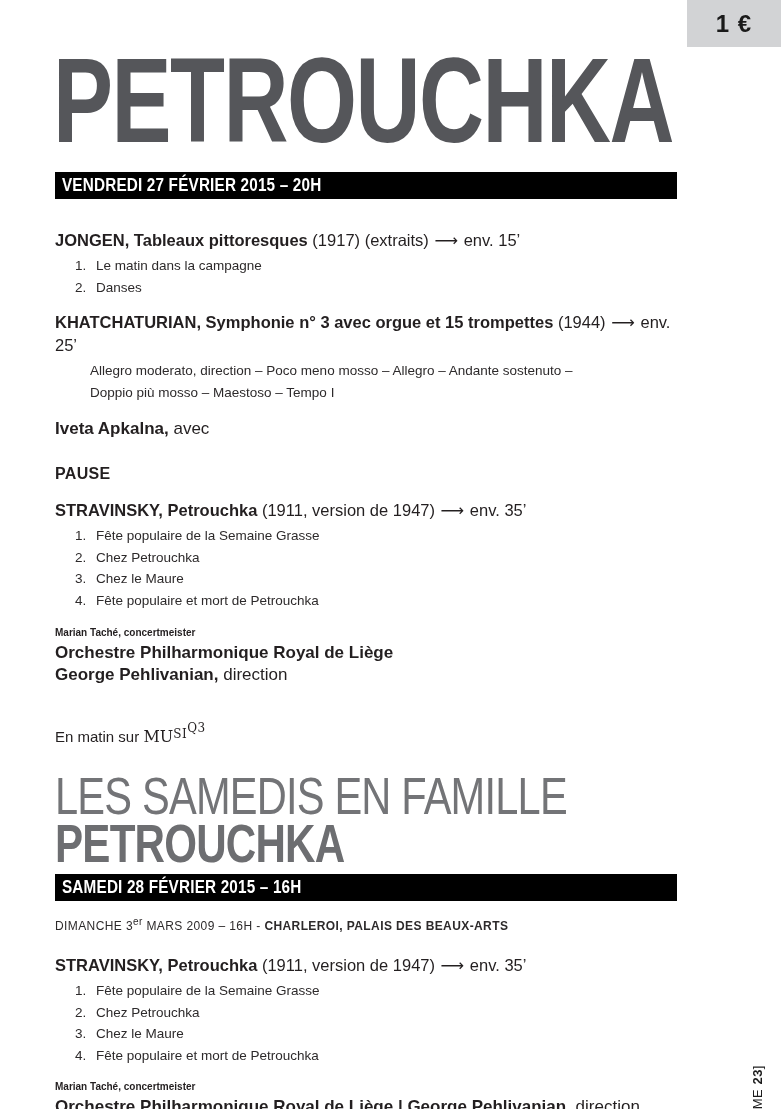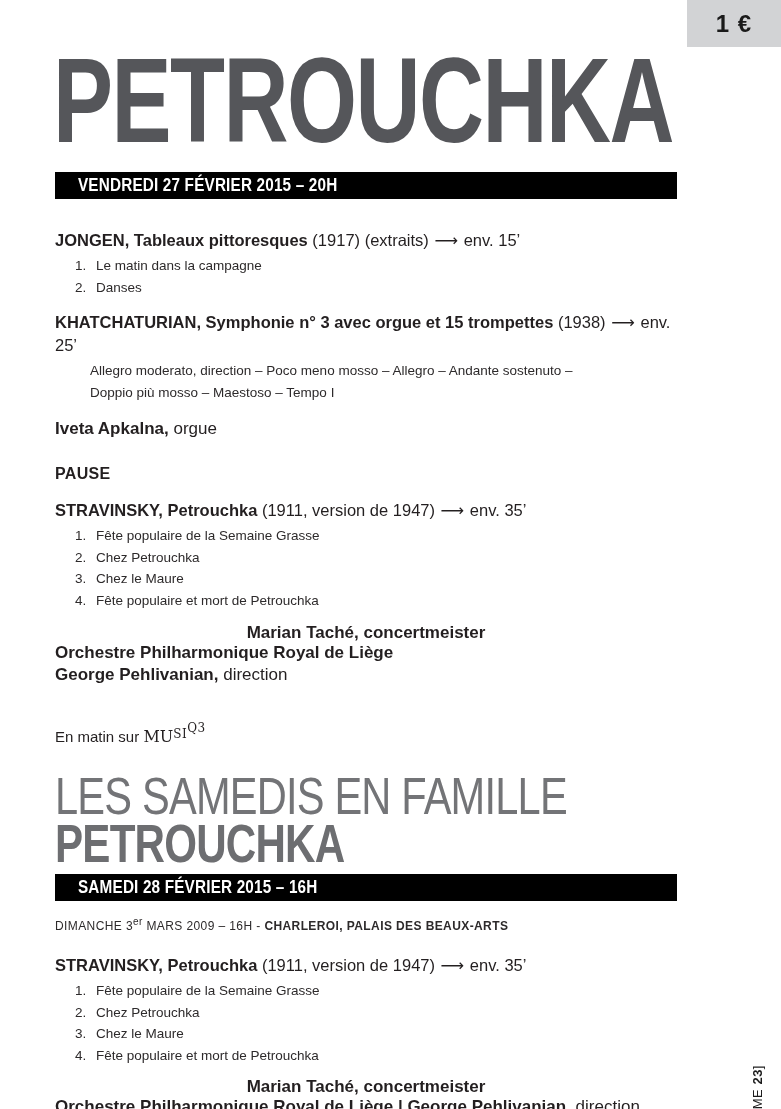--- a/index.html
+++ b/index.html
@@ -33,21 +33,21 @@
   }
 
   
   .content {
     position:absolute; left:55px; top:172px; width:622px;
   }
 
   .date-bar {
     background:#000; color:#fff;
     height:27px; display:flex; align-items:center;
-    padding-left:23px; overflow:hidden;
+    padding-left:7px; overflow:hidden;
   }
   .date-bar .bar-text {
     display:inline-block;
     font-size:18px; font-weight:bold; white-space:nowrap;
     transform:scaleX(0.85); transform-origin:left center;
     letter-spacing:0.2px;
   }
 
   .work-heading { font-size:16.5px; line-height:22px; }
   .work-heading .composer { font-weight:bold; }
@@ -64,21 +64,21 @@
 
   .tempo-lines { margin-top:4px; padding-left:35px; font-size:13.5px; line-height:22px; color:#2d2a2b; }
 
   .soloist { margin-top:14px; font-size:17px; line-height:22px; }
   .soloist .name { font-weight:bold; }
 
   .pause { margin-top:25px; font-size:16px; font-weight:bold; letter-spacing:0.3px; }
 
   .mt16 { margin-top:16px; }
 
-  .credit-small { margin-top:13px; font-size:17px; font-weight:bold; line-height:18px;text-align:center; }
+  .credit-small { margin-top:13px; font-size:10px; font-weight:bold; line-height:18px; }
   .credit-big   { font-size:17px; font-weight:bold; line-height:22px; }
   .credit-line  { font-size:17px; line-height:22px; }
   .credit-line .name { font-weight:bold; }
 
   .broadcast { margin-top:30px; font-size:15px; line-height:24px; }
   .musiq-logo { font-family:"DejaVu Serif", serif; white-space:nowrap; }
   .musiq-logo .l1 { font-size:16px; }
   .musiq-logo .l2 { font-size:12px; vertical-align:4px; letter-spacing:0.5px; }
   .musiq-logo .l3 { font-size:12px; vertical-align:10px; letter-spacing:0.5px; }
 
@@ -135,32 +135,32 @@
       <span class="arrow">⟶</span>
       <span class="duration">env. 15’</span>
     </div>
     <ol class="movements">
       <li>Le matin dans la campagne</li>
       <li>Danses</li>
     </ol>
 
     <div class="work-heading" style="margin-top:13px;">
       <span class="composer">KHATCHATURIAN, Symphonie n° 3 avec orgue et 15 trompettes</span>
-      <span class="meta">(1938)</span>
+      <span class="meta">(1944)</span>
       <span class="arrow">⟶</span>
       <span class="duration">env. 25’</span>
     </div>
     <div class="tempo-lines">
       <div>Allegro moderato, direction – Poco meno mosso – Allegro – Andante sostenuto –</div>
       <div>Doppio più mosso – Maestoso – Tempo I</div>
     </div>
 
     <div class="soloist">
       <span class="name">Iveta Apkalna,</span>
-      <span>orgue</span>
+      <span>avec</span>
     </div>
 
     <div class="pause">PAUSE</div>
 
     <div class="work-heading mt16">
       <span class="composer">STRAVINSKY, Petrouchka</span>
       <span class="meta">(1911, version de 1947)</span>
       <span class="arrow">⟶</span>
       <span class="duration">env. 35’</span>
     </div>

